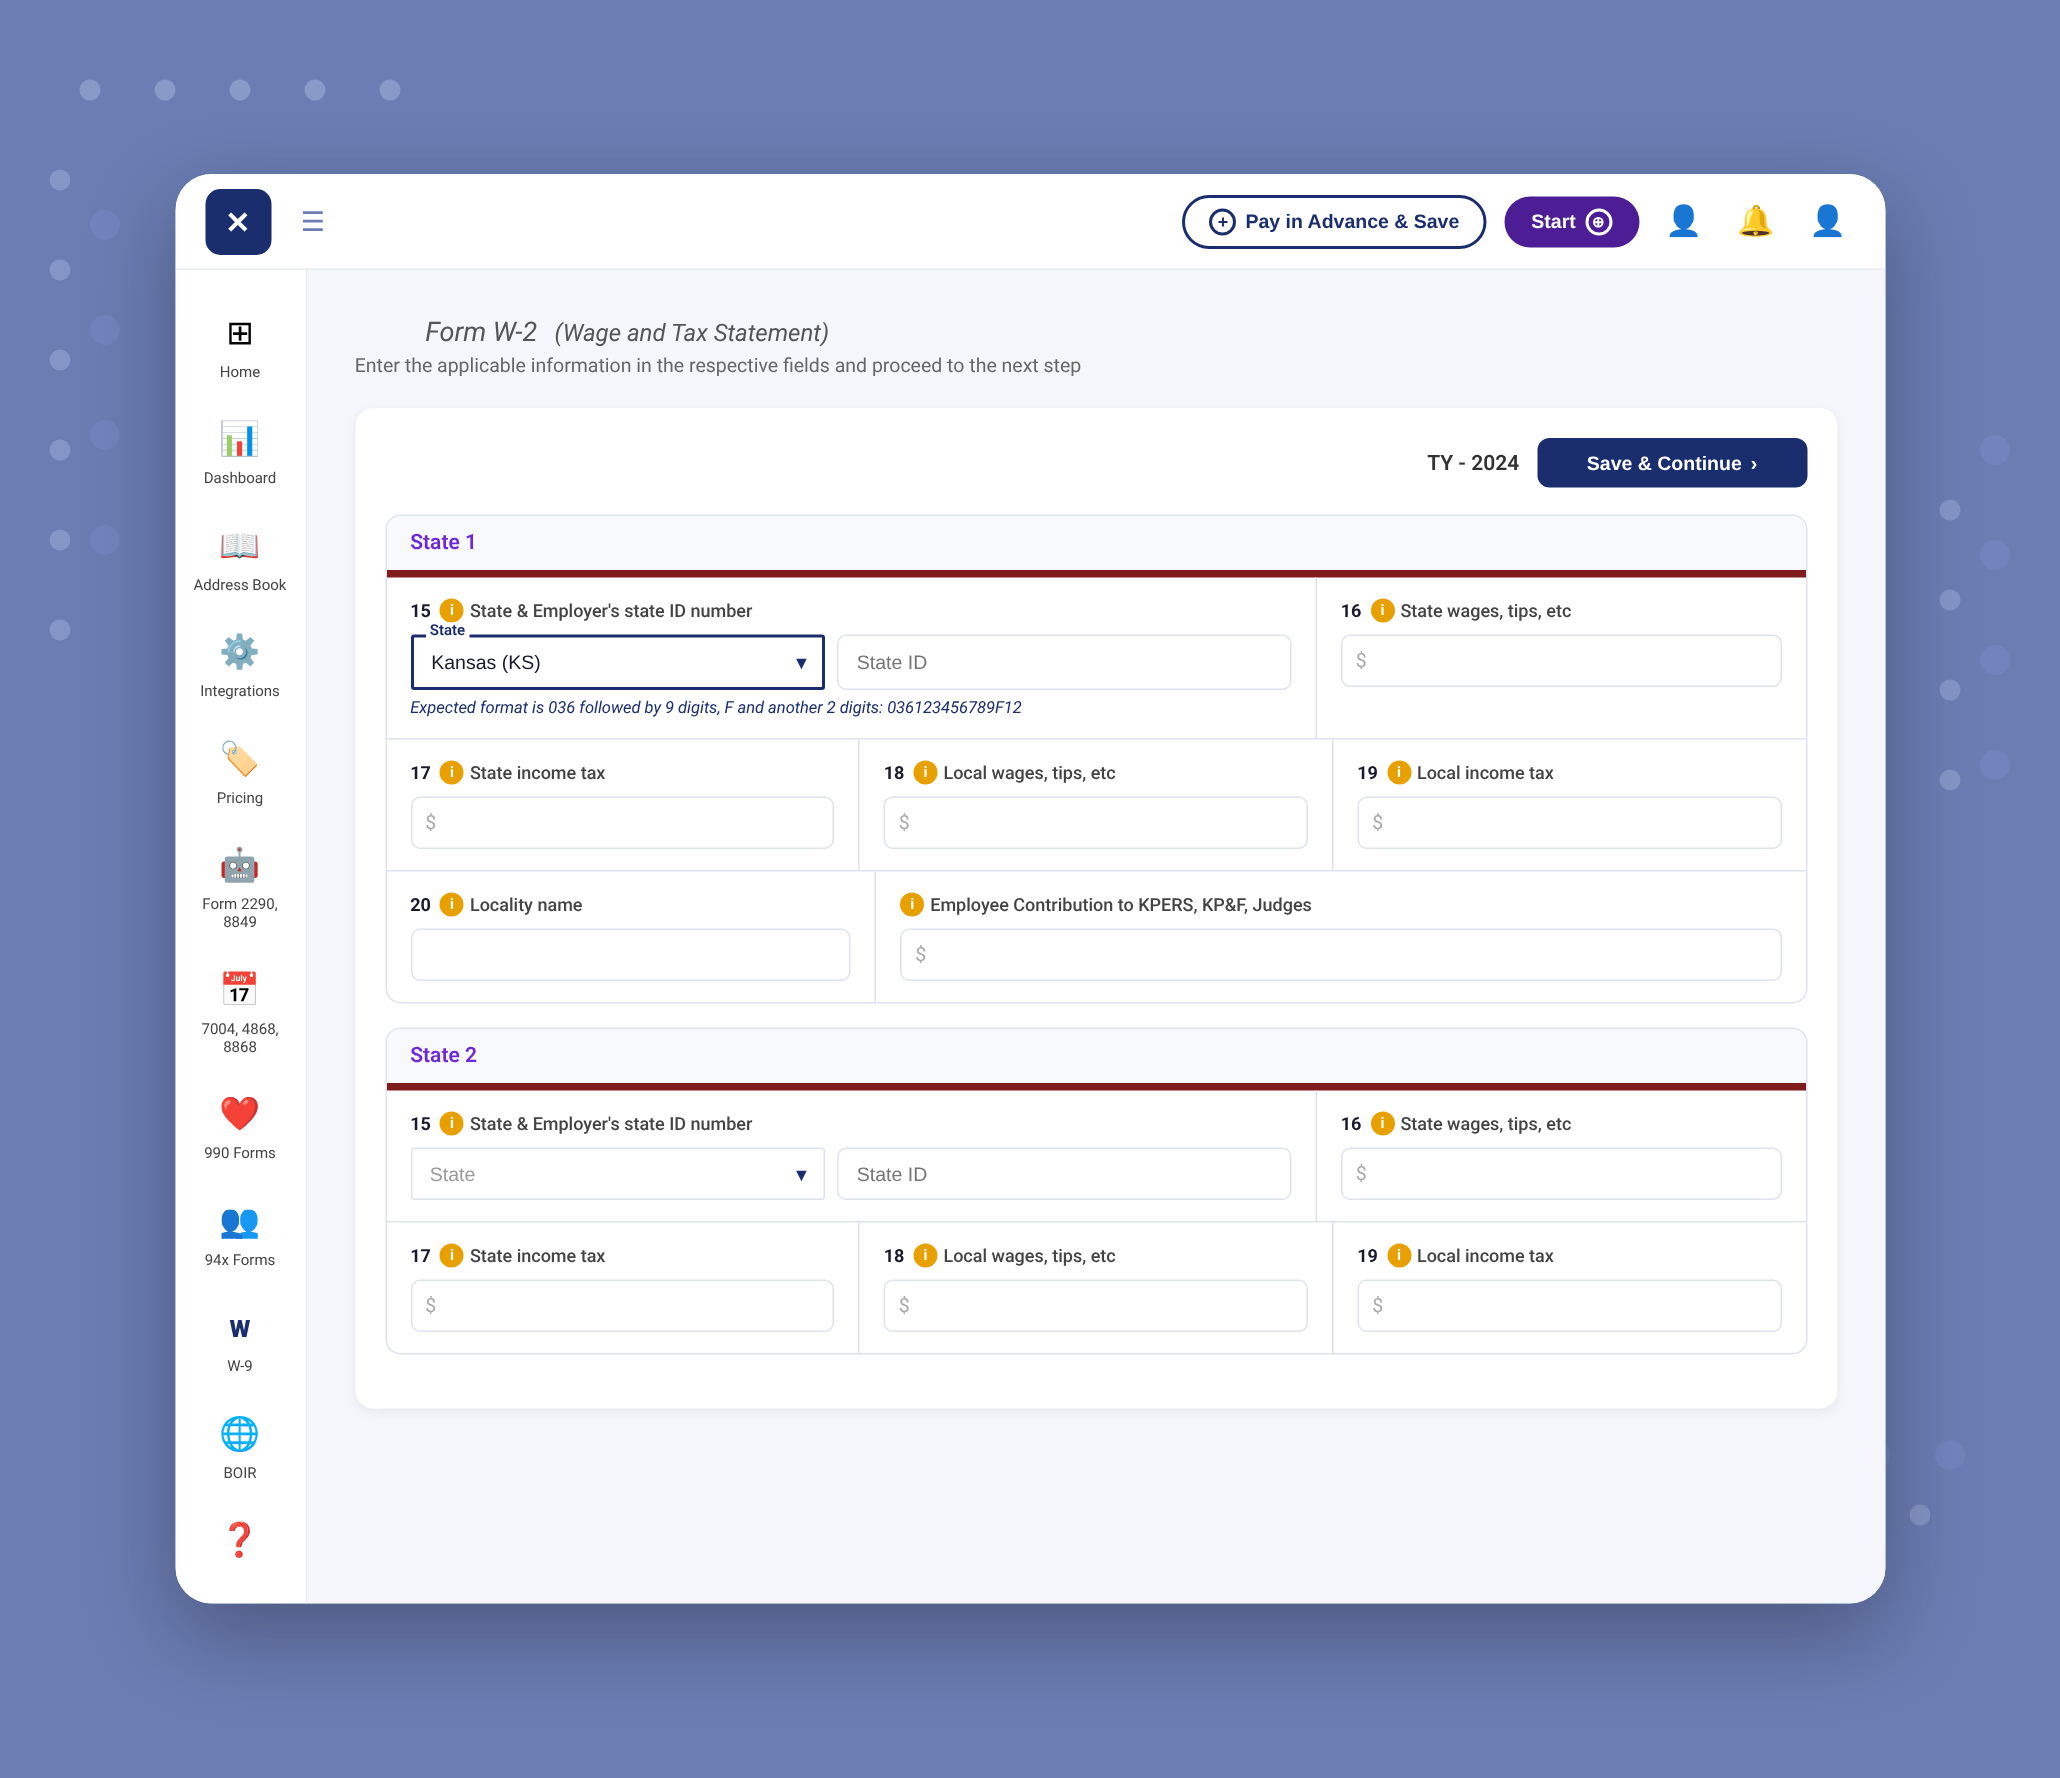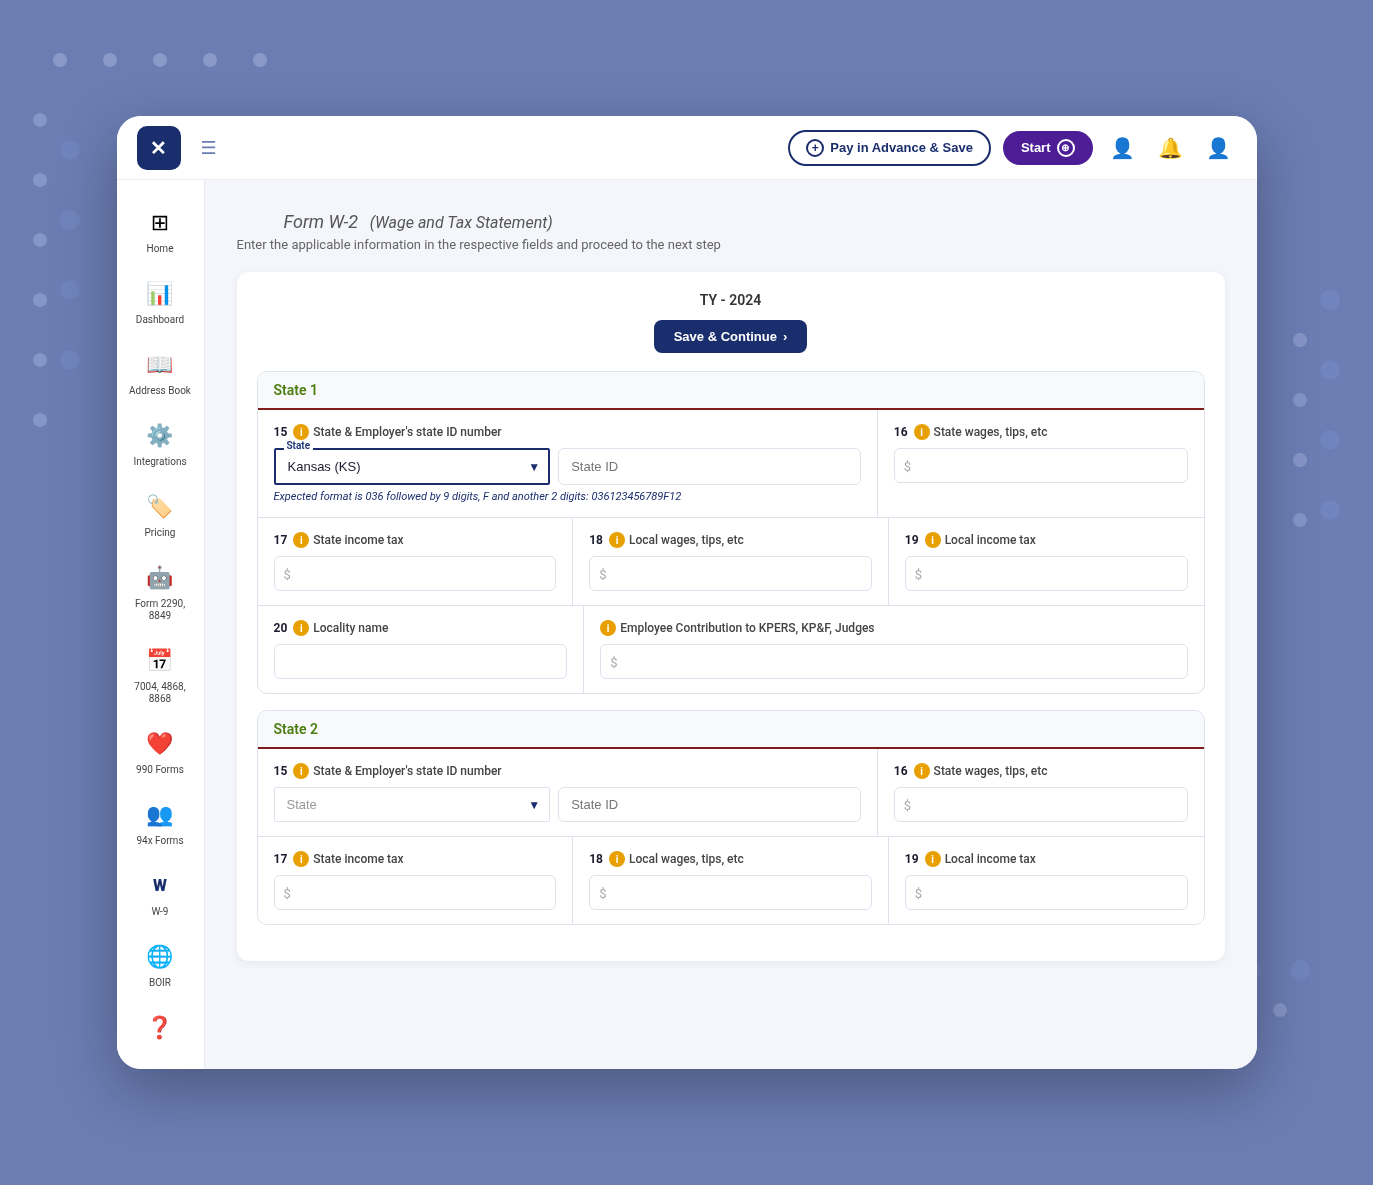--- a/index.html
+++ b/index.html
@@ -168,52 +168,51 @@
       border-radius: 12px;
       padding: 20px;
       box-shadow: 0 2px 8px rgba(0,0,0,0.06);
     }
     .form-card-header {
       display: flex;
       justify-content: flex-end;
       align-items: center;
       margin-bottom: 18px;
       gap: 12px;
-      flex-direction: column;
     }
     .ty-label {
       font-size: 14px;
       font-weight: 600;
       color: #333;
     }
     .save-continue-btn {
       background: #1a2e6e;
       color: #fff;
-      padding: 9px 20px;
+      padding: 9px 33px;
       border-radius: 8px;
       font-size: 13px;
       font-weight: 600;
       cursor: pointer;
       border: none;
       display: flex; align-items: center; gap: 6px;
     }
     
     .state-section {
       border: 1px solid #dde2ec;
       border-radius: 10px;
       margin-bottom: 16px;
       overflow: hidden;
     }
     .state-header {
       background: #f7f9fc;
       padding: 10px 16px;
       font-size: 14px;
       font-weight: 600;
-      color: #4d7c0f;
-      border-bottom: 2px solid #7f1d1d;
+      color: #6d28d9;
+      border-bottom: 5px solid #7f1d1d;
     }
     .state-body { padding: 0; }
     .form-row {
       display: flex;
       border-bottom: 1px solid #dde2ec;
     }
     .form-row:last-child { border-bottom: none; justify-content: center; }
     .form-cell {
       padding: 14px 16px;
       flex: 1;

